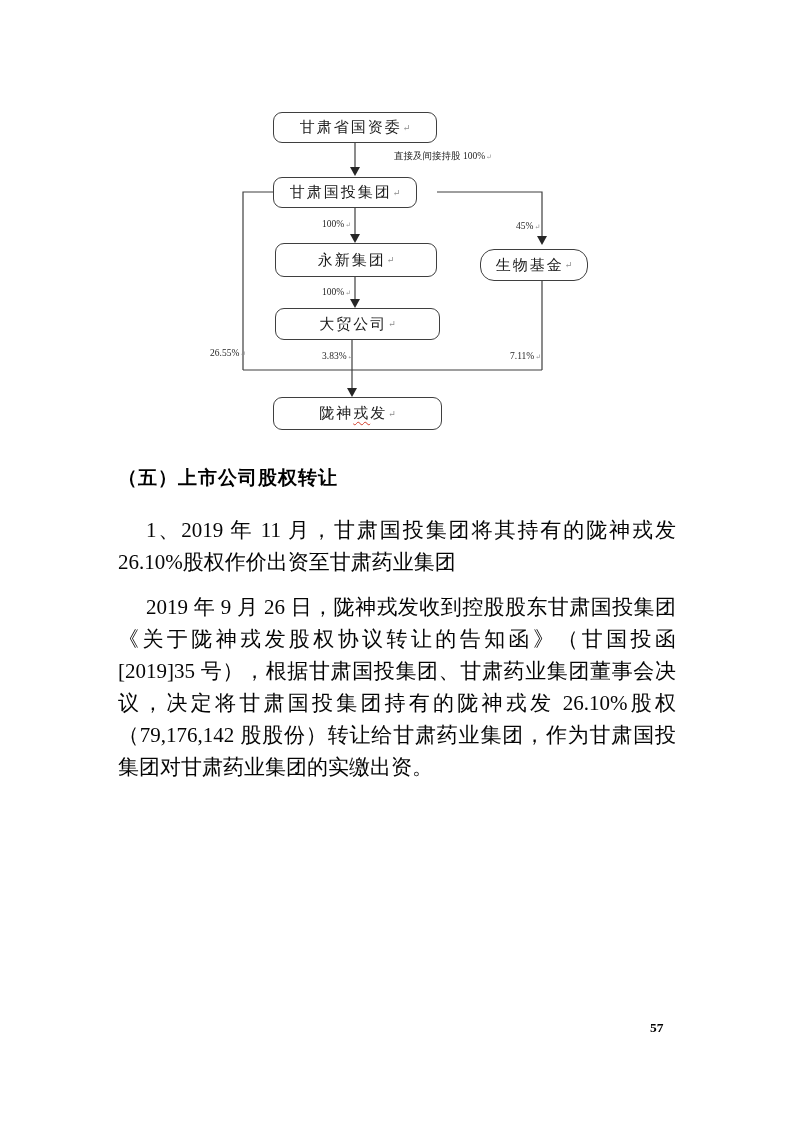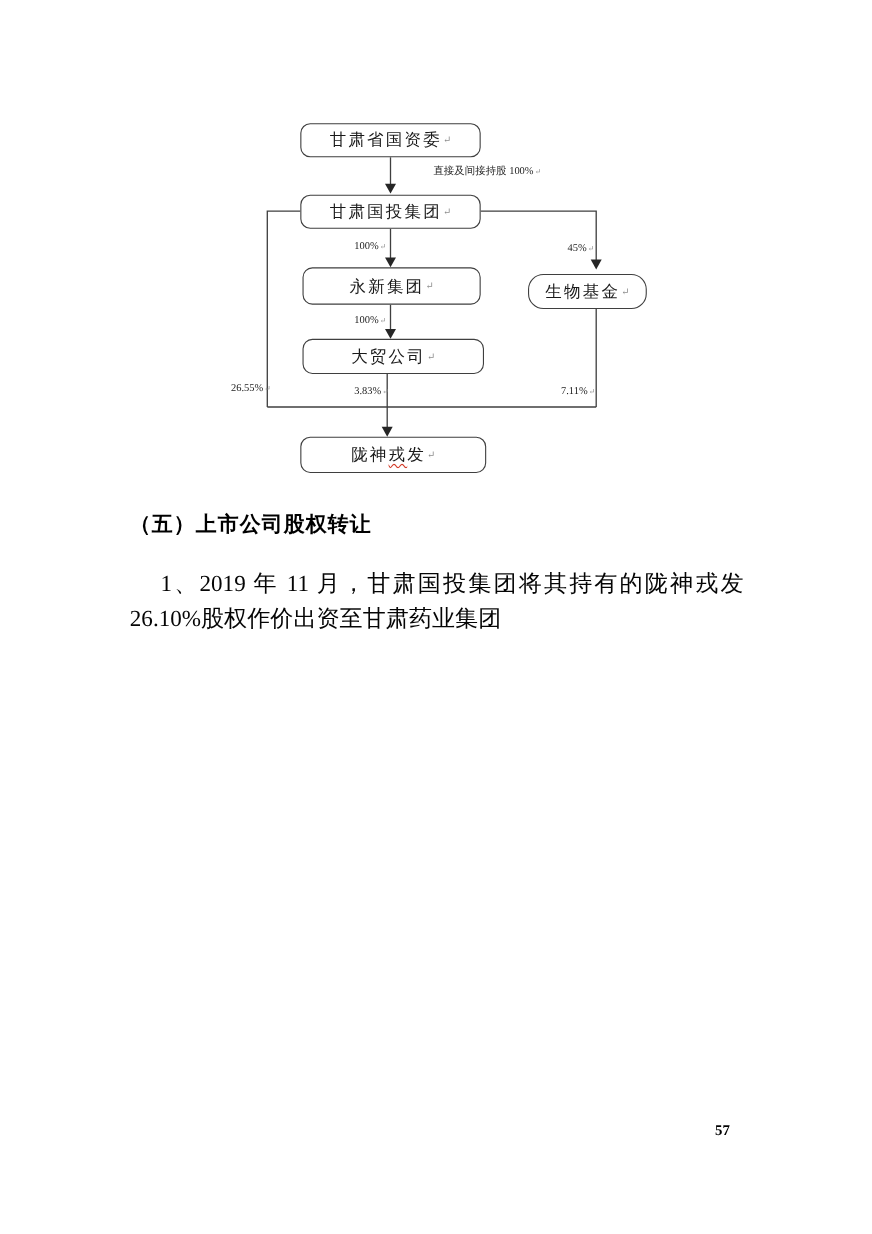--- a/index.html
+++ b/index.html
@@ -19,21 +19,21 @@
     position:absolute;
     box-sizing:border-box;
     border:1.4px solid #3f3f3f;
     border-radius:9px;
     background:#fff;
     display:flex;align-items:center;justify-content:center;
     font-size:15px;letter-spacing:2px;color:#1a1a1a;
     white-space:nowrap;
   }
   .node-gov{left:273px;top:112px;width:164px;height:31px;}
-  .node-gtic{left:273px;top:177px;width:164px;height:31px;}
+  .node-gtic{left:273px;top:177px;width:144px;height:31px;}
   .node-yongxin{left:275px;top:243px;width:162px;height:34px;}
   .node-damao{left:275px;top:308px;width:165px;height:32px;}
   .node-bio{left:480px;top:249px;width:108px;height:32px;border-radius:14px;}
   .node-longshen{left:273px;top:397px;width:169px;height:33px;}
   .ret{font-size:9px;color:#8d8d8d;letter-spacing:0;margin-left:1px;align-self:center;}
   .typo{
     text-decoration:underline;
     text-decoration-style:wavy;
     text-decoration-color:#d23c2a;
     text-decoration-thickness:1px;
@@ -139,17 +139,18 @@
     <span class="pct lbl-bio"><span>45%</span><span class="ret">↵</span></span>
     <span class="pct lbl-yd"><span>100%</span><span class="ret">↵</span></span>
     <span class="pct lbl-gl"><span>26.55%</span><span class="ret">↵</span></span>
     <span class="pct lbl-dl"><span>3.83%</span><span class="ret">↵</span></span>
     <span class="pct lbl-bl"><span>7.11%</span><span class="ret">↵</span></span>
   </div>
 
   <div class="body-text">
     <h2 class="heading">（五）上市公司股权转让</h2>
     <p class="para first">1、2019 年 11 月，甘肃国投集团将其持有的陇神戎发 26.10%股权作价出资至甘肃药业集团</p>
+    <p class="para">2019 年 9 月 26 日，陇神戎发收到控股股东甘肃国投集团《关于陇神戎发股权协议转让的告知函》（甘国投函[2019]35 号），根据甘肃国投集团、甘肃药业集团董事会决议，决定将甘肃国投集团持有的陇神戎发 26.10%股权（79,176,142 股股份）转让给甘肃药业集团，作为甘肃国投集团对甘肃药业集团的实缴出资。</p>
   </div>
 
   <div class="page-number">57</div>
 
 </div>
 
 </body></html>

